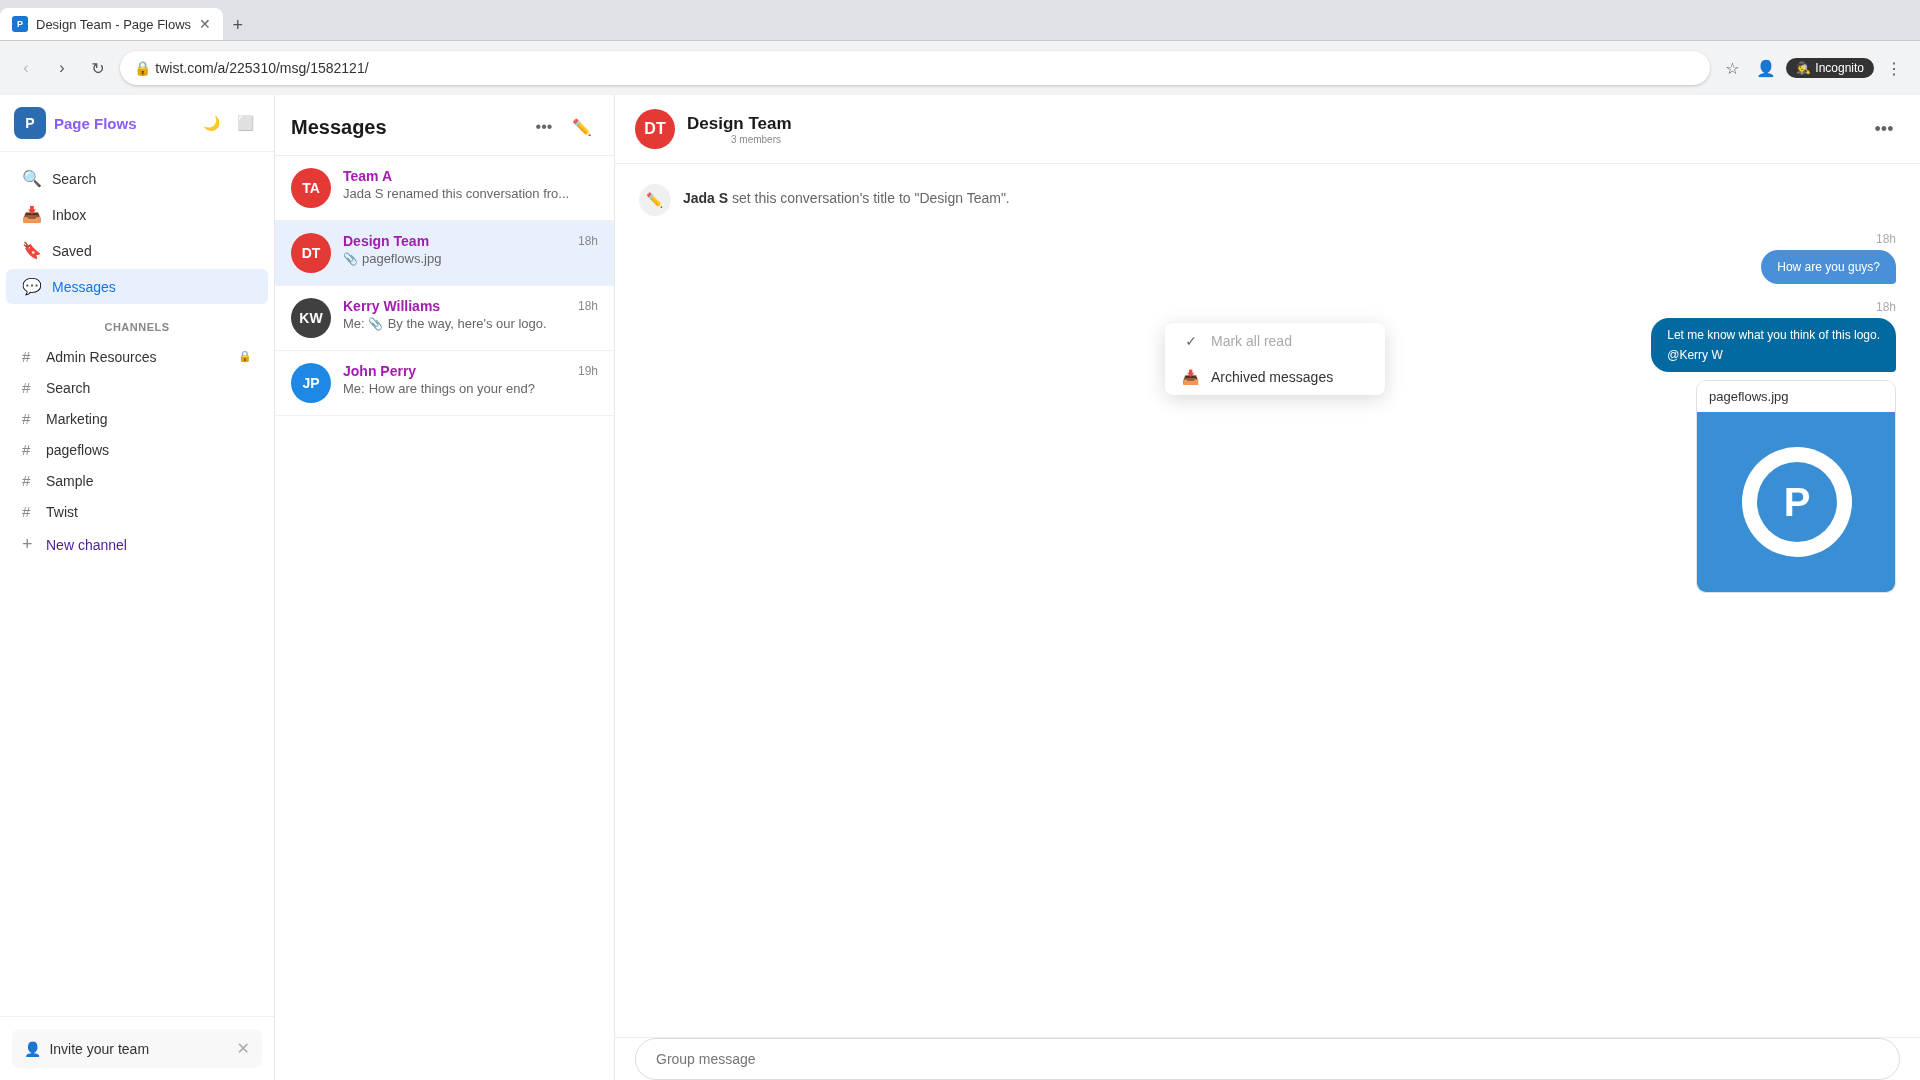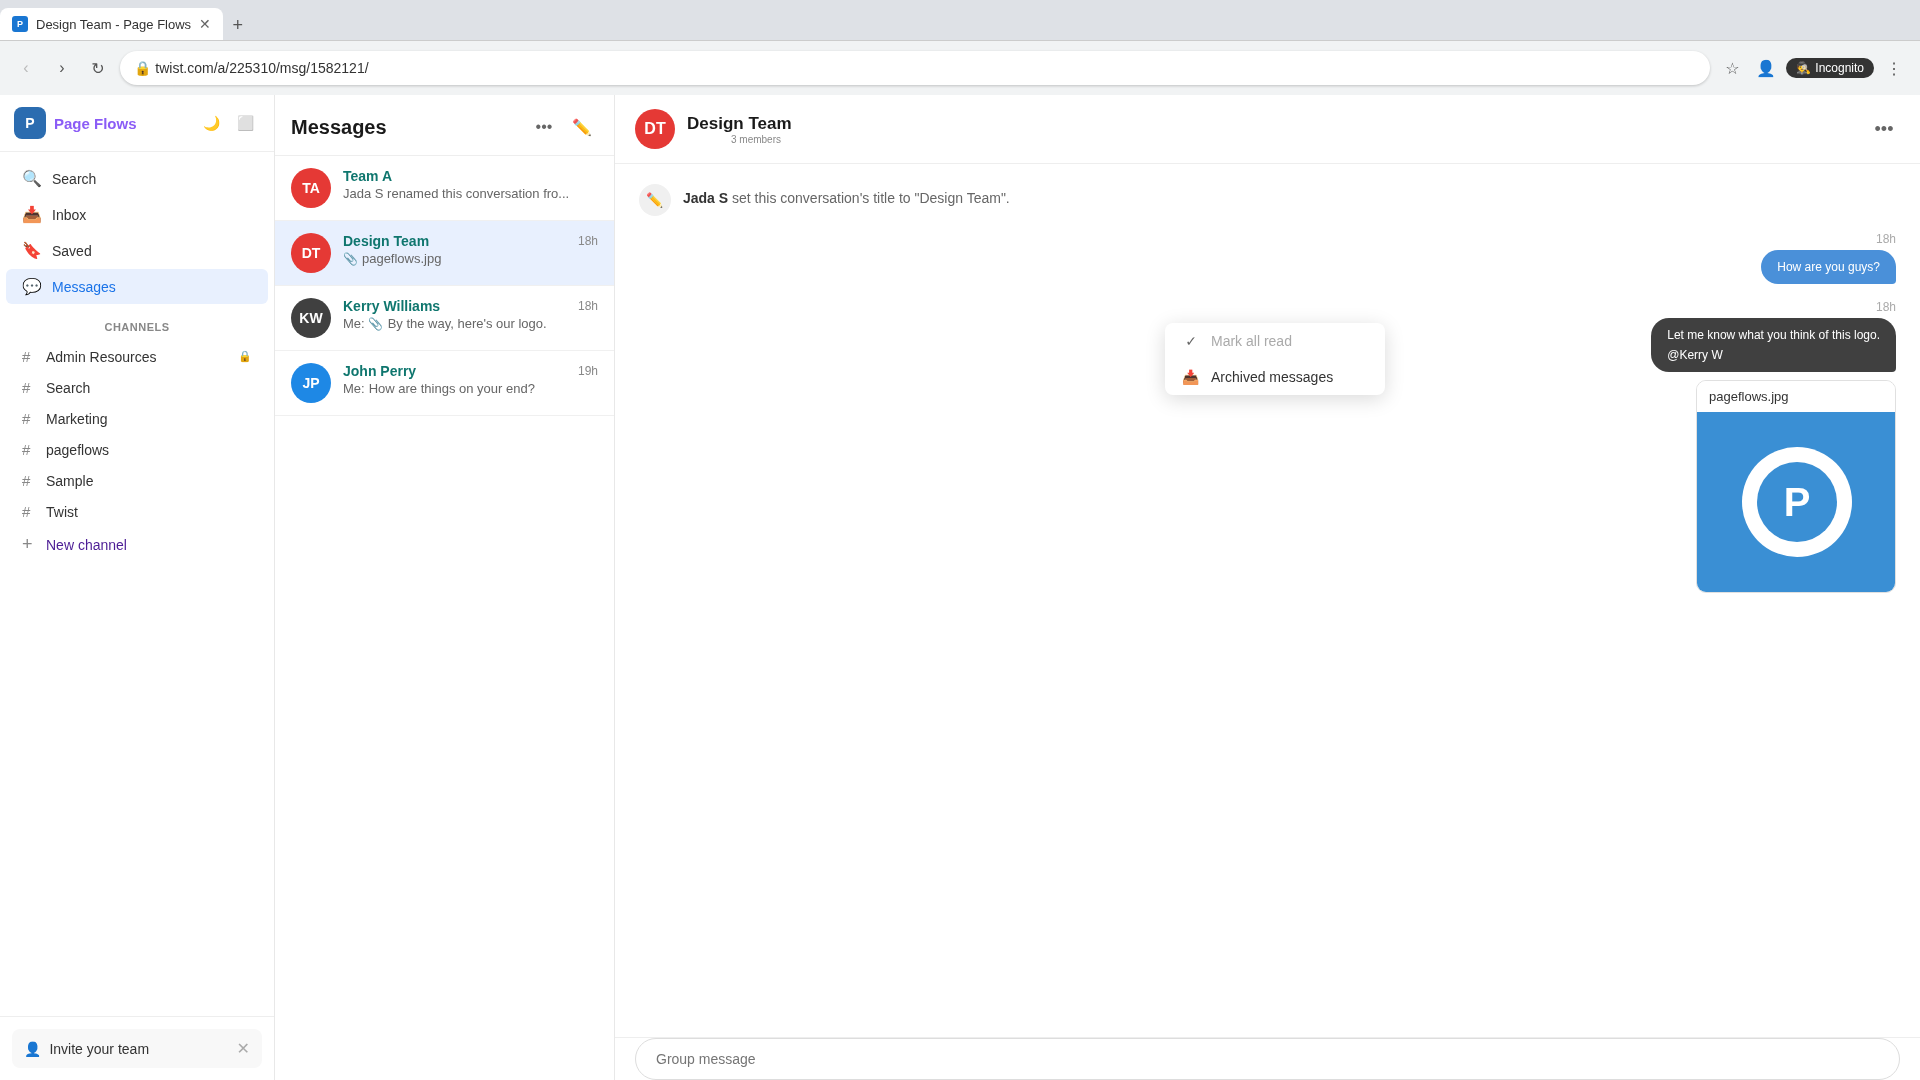--- a/index.html
+++ b/index.html
@@ -72,21 +72,21 @@
 
     .message-list { flex: 1; overflow-y: auto; }
     .message-item { display: flex; align-items: flex-start; padding: 12px 16px; cursor: pointer; gap: 12px; border-bottom: 1px solid #f0f0f0; }
     .message-item.active { background: #e8f0fe; }
     .message-avatar { width: 40px; height: 40px; border-radius: 50%; flex-shrink: 0; display: flex; align-items: center; justify-content: center; font-weight: 700; font-size: 14px; color: white; }
     .avatar-red { background: #e53935; }
     .avatar-teal { background: #404040; }
     .avatar-blue { background: #1e88e5; }
     .message-content { flex: 1; min-width: 0; }
     .message-top { display: flex; align-items: center; justify-content: space-between; }
-    .message-sender { font-weight: 600; font-size: 14px; color: #0f766e; }
+    .message-sender { font-weight: 600; font-size: 14px; color: #a21caf; }
     .message-time { font-size: 12px; color: #888; }
     .message-preview { font-size: 13px; color: #666; white-space: nowrap; overflow: hidden; text-overflow: ellipsis; margin-top: 2px; display: flex; align-items: center; gap: 4px; }
     .attachment-icon { color: #aaa; font-size: 12px; }
 
     
     .chat-area { flex: 1; display: flex; flex-direction: column; background: #fff; position: relative; }
     .chat-header { padding: 14px 20px; border-bottom: 1px solid #eee; display: flex; align-items: center; justify-content: space-between; }
     .chat-title-section { display: flex; align-items: center; gap: 12px; }
     .chat-avatar { width: 40px; height: 40px; border-radius: 50%; background: #e53935; display: flex; align-items: center; justify-content: center; color: white; font-weight: bold; font-size: 16px; }
     .chat-title { font-size: 17px; font-weight: 700; color: #1a1a1a; }
@@ -97,21 +97,21 @@
     .chat-messages { flex: 1; overflow-y: auto; padding: 20px 24px; display: flex; flex-direction: column; gap: 16px; }
 
     .system-message { display: flex; align-items: flex-start; gap: 12px; }
     .system-icon { width: 32px; height: 32px; border-radius: 50%; background: #f0f0f0; display: flex; align-items: center; justify-content: center; color: #888; font-size: 14px; }
     .system-text { font-size: 14px; color: #666; padding-top: 6px; }
     .system-text strong { color: #333; }
 
     .message-bubble-wrap { display: flex; flex-direction: column; align-items: flex-end; }
     .message-timestamp { font-size: 12px; color: #aaa; margin-bottom: 4px; }
     .message-bubble { background: #4a90d9; color: white; border-radius: 18px 18px 4px 18px; padding: 10px 16px; font-size: 12px; max-width: 400px; }
-    .message-bubble.logo-message { background: #404040; }
+    .message-bubble.logo-message { background: #0369a1; }
 
     .attachment-card { border: 1px solid #e0e0e0; border-radius: 10px; overflow: hidden; width: 200px; margin-top: 8px; }
     .attachment-filename { padding: 8px 12px; font-size: 13px; font-weight: 500; color: #333; background: #fff; }
     .attachment-preview { width: 200px; height: 180px; background: #3a8fd4; display: flex; align-items: center; justify-content: center; }
     .pageflows-logo { width: 110px; height: 110px; background: white; border-radius: 50%; display: flex; align-items: center; justify-content: center; }
     .pageflows-p { width: 80px; height: 80px; background: #3a8fd4; border-radius: 50%; display: flex; align-items: center; justify-content: center; color: white; font-size: 40px; font-weight: 900; }
 
     .chat-input-area { padding: 0 20px; border-top: 1px solid #eee; }
     .chat-input { width: 100%; border: 1px solid #ddd; border-radius: 24px; padding: 12px 20px; font-size: 14px; color: #999; outline: none; cursor: text; }
   </style>

